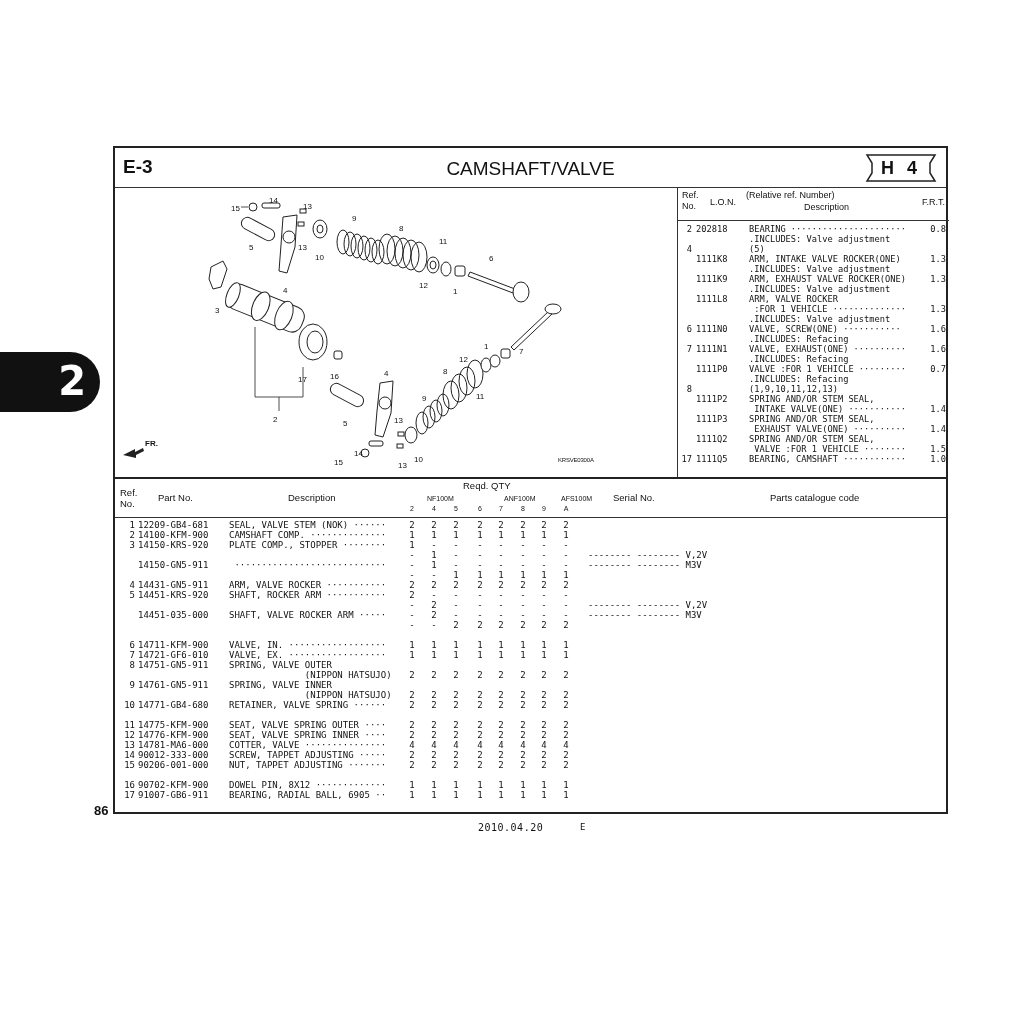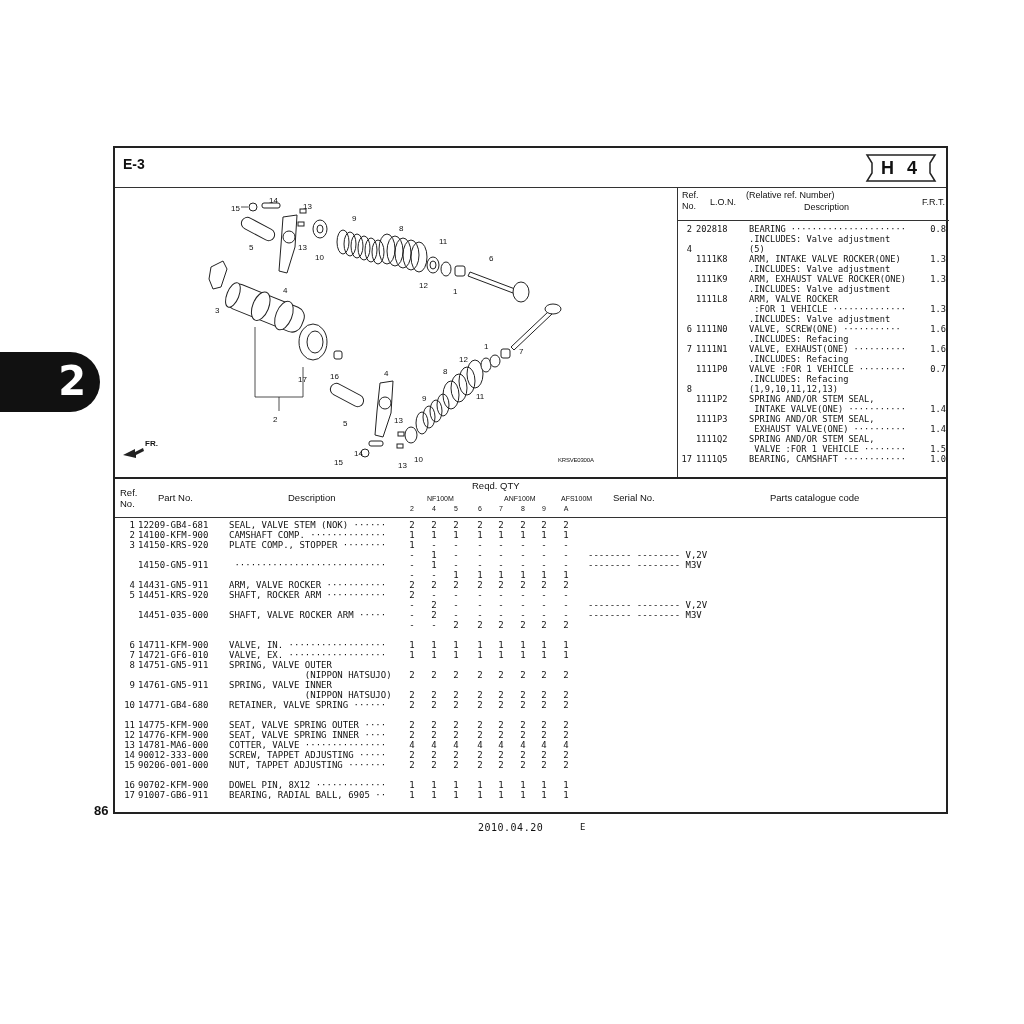--- a/index.html
+++ b/index.html
@@ -13,21 +13,21 @@
                    font-family: "DejaVu Sans", sans-serif; font-weight: bold; font-size: 40px; }
 
   #page-frame { position: absolute; left: 113px; top: 146px; width: 835px; height: 668px;
                 border: 2px solid #222; box-sizing: border-box; }
   #page-number { position: absolute; left: 94px; top: 803px; font-weight: bold; font-size: 13px; }
   #footer-date { position: absolute; left: 478px; top: 822px; font-size: 10px; letter-spacing: 0.5px; }
   #footer-lang { position: absolute; left: 580px; top: 822px; font-size: 9px; }
 
   #header-bar { position: absolute; left: 0; top: 0; width: 100%; height: 39px;
                 border-bottom: 1px solid #333; }
-  #section-code { position: absolute; left: 8px; top: 8px; font-weight: bold; font-size: 14px; }
+  #section-code { position: absolute; left: 8px; top: 8px; font-weight: bold; font-size: 19px; }
   #page-title { position: absolute; left: 0; width: 100%; top: 10px; text-align: center; font-size: 19px; }
   #group-badge { position: absolute; right: 8px; top: 5px; width: 74px; height: 30px; }
   #group-badge svg { position: absolute; left: 0; top: 0; }
   #group-badge span { position: absolute; left: 0; width: 100%; top: 5px; text-align: center;
                       font-weight: bold; font-size: 18px; letter-spacing: 4px; }
 
   #diagram { position: absolute; left: 0; top: 39px; width: 562px; height: 290px; }
   #diagram .lbl { position: absolute; font-size: 8px; }
   #diagram-code { position: absolute; left: 443px; top: 270px; font-size: 6px; letter-spacing: -0.2px; }
   #front-arrow { position: absolute; left: 5px; top: 256px; font-size: 8px; font-weight: bold; }
@@ -47,21 +47,21 @@
   .frt-row .desc { flex: 1; padding-left: 5px; }
   .frt-row .frt { width: 26px; text-align: right; padding-right: 3px; }
 
   #parts-table { position: absolute; left: 0; top: 329px; width: 100%; height: 337px;
                  border-top: 2px solid #222; }
   #table-head { position: absolute; left: 0; top: 0; width: 100%; height: 38px;
                 border-bottom: 1px solid #333; font-size: 9.5px; }
   #table-head .th-ref { position: absolute; left: 5px; top: 8px; line-height: 11px; }
   #table-head .th-part { position: absolute; left: 43px; top: 13px; }
   #table-head .th-desc { position: absolute; left: 173px; top: 13px; }
-  #table-head .th-reqd { position: absolute; left: 357px; top: 1px; }
+  #table-head .th-reqd { position: absolute; left: 348px; top: 1px; }
   #table-head .th-model { position: absolute; top: 16px; font-size: 7px; }
   #table-head .th-col { position: absolute; top: 26px; font-size: 7px; width: 10px; text-align: center; }
   #table-head .th-serial { position: absolute; left: 498px; top: 13px; }
   #table-head .th-catalog { position: absolute; left: 655px; top: 13px; }
 
   #table-body { position: absolute; left: 0; top: 41px; width: 100%; }
   .trow { position: absolute; left: 0; width: 100%; height: 10px; font-size: 9px; line-height: 10px; white-space: pre; }
   .trow .c-ref { position: absolute; left: 0; width: 20px; text-align: right; }
   .trow .c-part { position: absolute; left: 23px; }
   .trow .c-desc { position: absolute; left: 114px; }
@@ -72,20 +72,21 @@
 <body>
 
 <div id="side-tab">
   <span>2</span>
 </div>
 
 <div id="page-frame">
 
   <div id="header-bar">
     <div id="section-code">E-3</div>
+    <div id="page-title">CAMSHAFT/VALVE</div>
     <div id="group-badge">
       <svg width="74" height="30">
         <path d="M3 2 L71 2 L66 10 L66 20 L71 28 L3 28 L8 20 L8 10 Z" fill="none" stroke="#222" stroke-width="1.5"></path>
       </svg>
       <span>H 4</span>
     </div>
   </div>
 
   <div id="diagram">
     <svg width="562" height="290" style="position:absolute;left:0;top:0">

